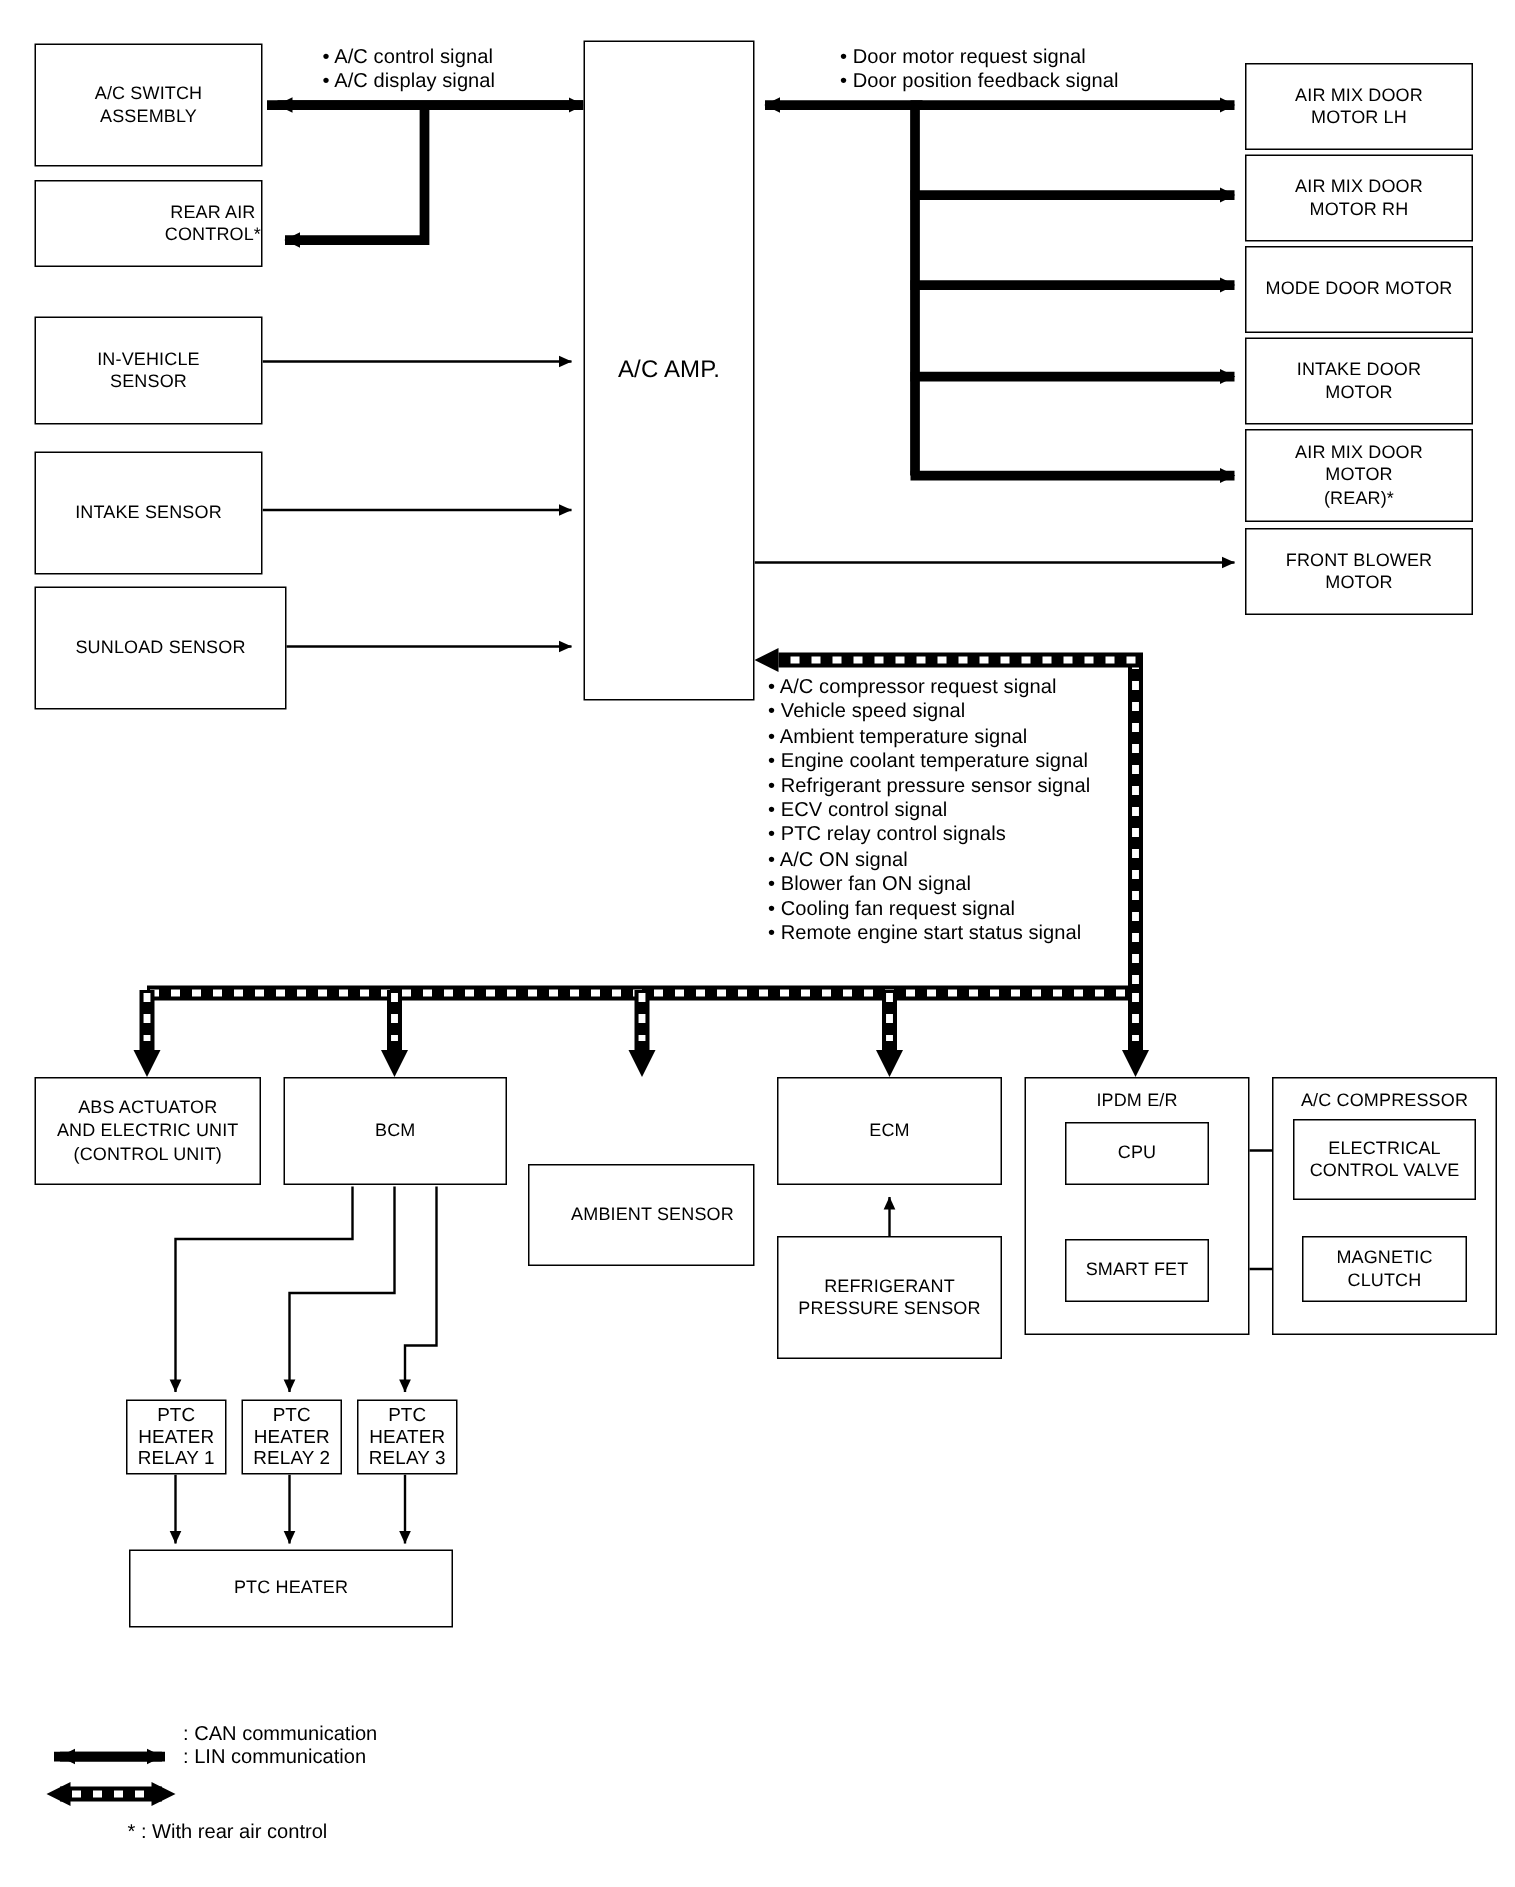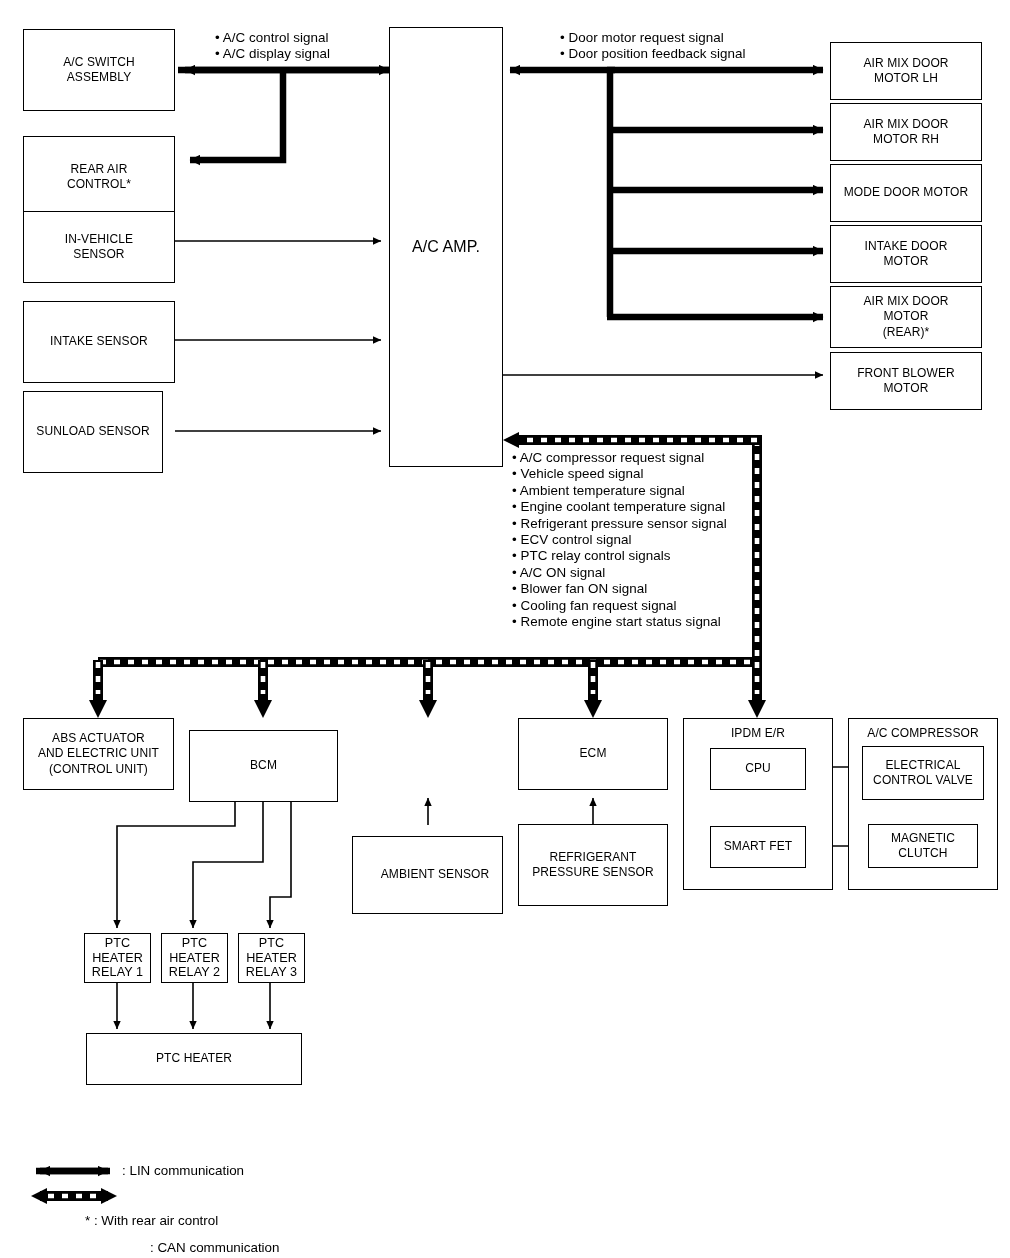--- a/index.html
+++ b/index.html
@@ -137,32 +137,32 @@
       <line x1="48" y1="1196" x2="100" y2="1196" stroke="#fff" stroke-width="4.6" stroke-dasharray="6 8"></line>
       <path d="M47,1188 L31,1196 L47,1204 Z" fill="#000"></path>
       <path d="M101,1188 L117,1196 L101,1204 Z" fill="#000"></path>
     </g>
   </svg>
 
   <div class="box" style="left:23px;top:29px;width:152px;height:82px;">
     <span class="lbl">A/C SWITCH
 ASSEMBLY</span>
   </div>
-  <div class="box" style="left:23px;top:136px;width:152px;height:82px;">
+  <div class="box" style="left:23px;top:120px;width:152px;height:58px;justify-content:flex-end;">
     <span class="lbl">REAR AIR
 CONTROL*</span>
   </div>
   <div class="box" style="left:23px;top:211px;width:152px;height:72px;">
     <span class="lbl">IN-VEHICLE
 SENSOR</span>
   </div>
   <div class="box" style="left:23px;top:301px;width:152px;height:82px;">
     <span class="lbl">INTAKE SENSOR</span>
   </div>
-  <div class="box" style="left:23px;top:391px;width:140px;height:82px;">
+  <div class="box" style="left:23px;top:391px;width:168px;height:82px;">
     <span class="lbl">SUNLOAD SENSOR</span>
   </div>
 
   <div class="box amp" style="left:389px;top:27px;width:114px;height:440px;">
     <span class="lbl">A/C AMP.</span>
   </div>
 
   <div class="box" style="left:830px;top:42px;width:152px;height:58px;">
     <span class="lbl">AIR MIX DOOR
 MOTOR LH</span>
@@ -202,28 +202,28 @@
 • A/C ON signal
 • Blower fan ON signal
 • Cooling fan request signal
 • Remote engine start status signal</div>
 
   <div class="box" style="left:23px;top:718px;width:151px;height:72px;">
     <span class="lbl">ABS ACTUATOR
 AND ELECTRIC UNIT
 (CONTROL UNIT)</span>
   </div>
-  <div class="box" style="left:189px;top:718px;width:149px;height:72px;margin-top:12px;">
+  <div class="box" style="left:189px;top:718px;width:149px;height:72px;">
     <span class="lbl">BCM</span>
   </div>
   <div class="box" style="left:518px;top:718px;width:150px;height:72px;">
     <span class="lbl">ECM</span>
   </div>
 
-  <div class="box" style="left:352px;top:836px;width:151px;height:78px;padding-left:15px;">
+  <div class="box" style="left:352px;top:776px;width:151px;height:68px;padding-left:15px;">
     <span class="lbl">AMBIENT SENSOR</span>
   </div>
   <div class="box" style="left:518px;top:824px;width:150px;height:82px;">
     <span class="lbl">REFRIGERANT
 PRESSURE SENSOR</span>
   </div>
 
   <div class="box top" style="left:683px;top:718px;width:150px;height:172px;">
     <span class="lbl">IPDM E/R</span>
   </div>
@@ -260,16 +260,16 @@
     <span class="lbl">PTC
 HEATER
 RELAY 3</span>
   </div>
 
   <div class="box" style="left:86px;top:1033px;width:216px;height:52px;">
     <span class="lbl">PTC HEATER</span>
   </div>
 
   <div class="legendtext" style="left:122px;top:1163px;">: LIN communication</div>
-  <div class="legendtext" style="left:122px;top:1240px;margin-left:28px;">: CAN communication</div>
+  <div class="legendtext" style="left:122px;top:1148px;">: CAN communication</div>
   <div class="legendtext" style="left:85px;top:1213px;">*  : With rear air control</div>
 
 </div>
 
 </body></html>

